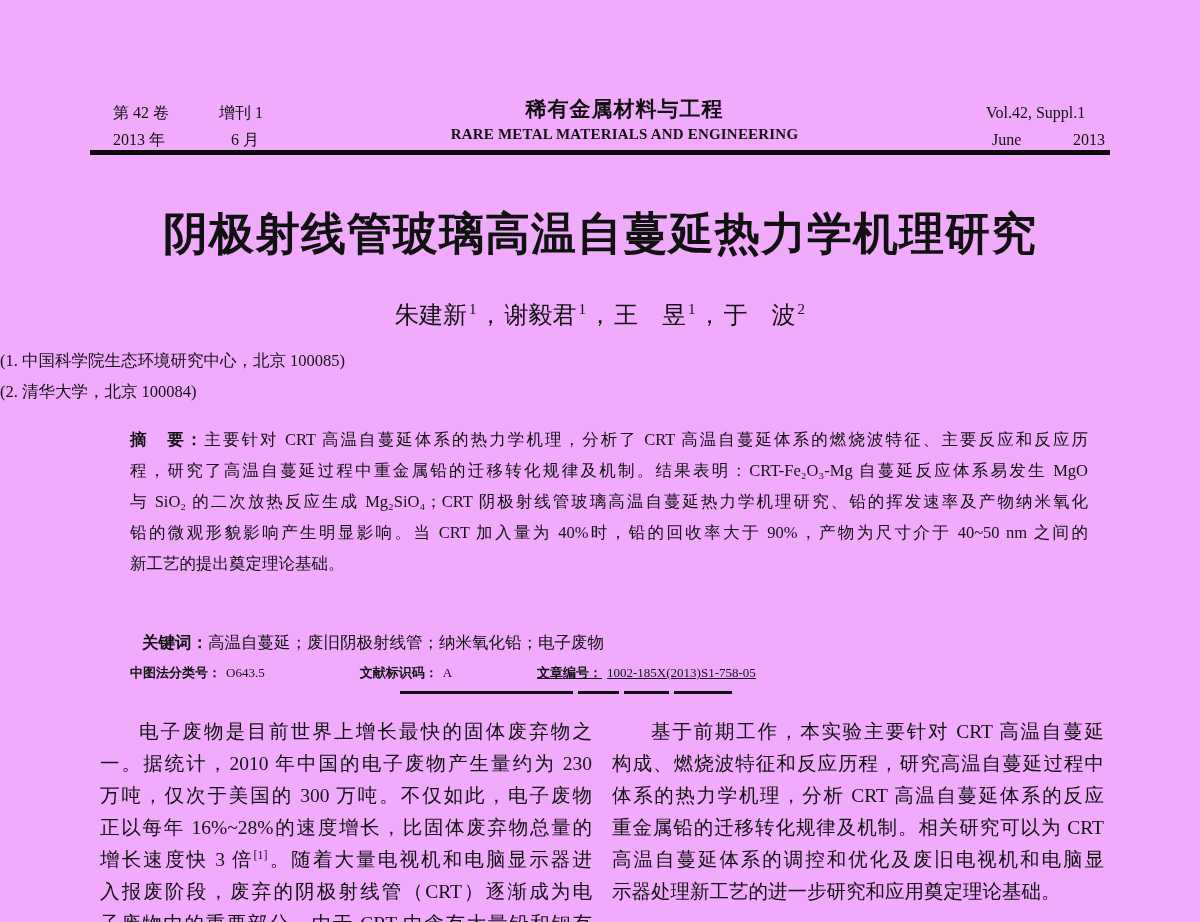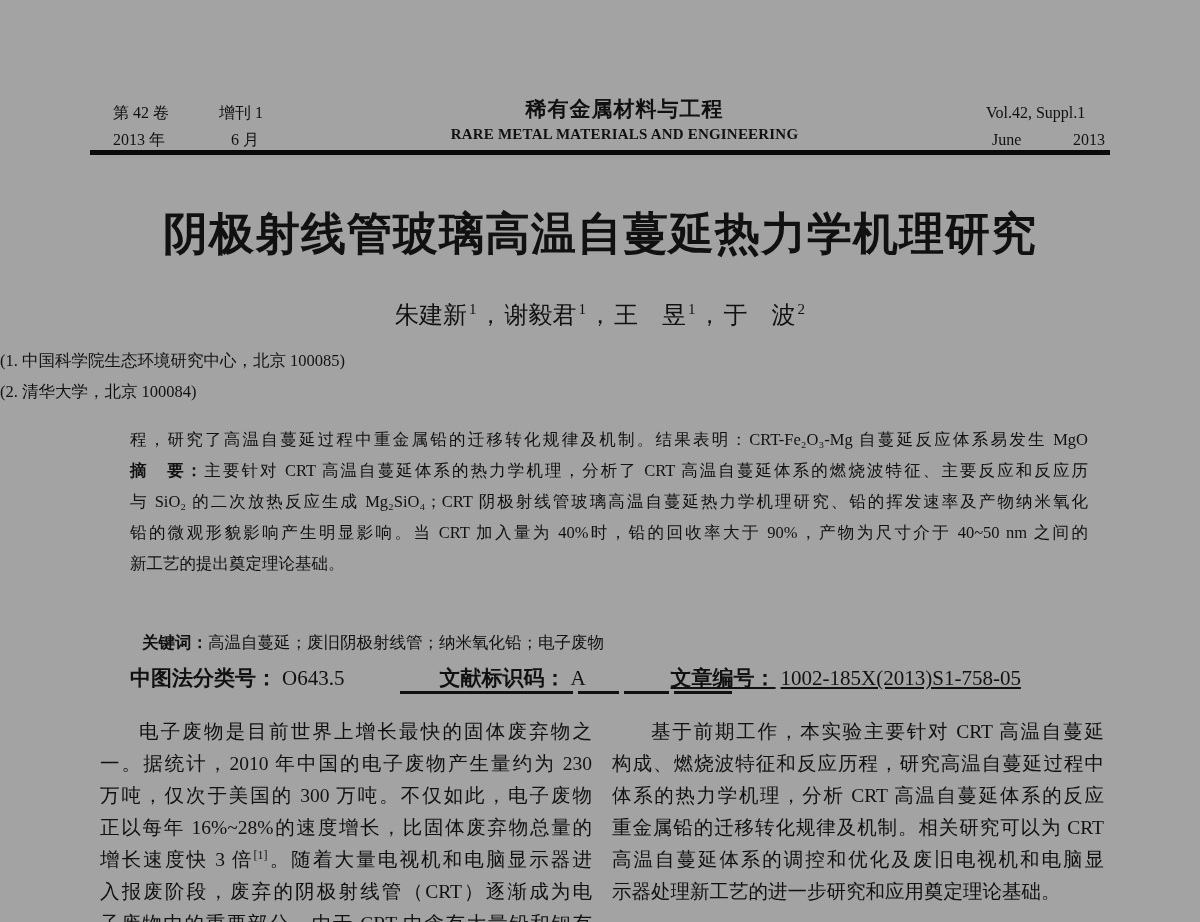--- a/index.html
+++ b/index.html
@@ -1,20 +1,20 @@
 <!DOCTYPE html>
 <html><head>
 <meta charset="utf-8">
 <style>
   html,body{margin:0;padding:0;background:#e8e8e8;}
   .page{
     position:relative;
     width:1200px;height:922px;
     margin:0 auto;
-    background:#a3a3a3;
+    background:#f0abfc;
     color:#111;
     font-family:"Liberation Serif","DejaVu Serif",serif;
     overflow:hidden;
   }
   
   .jheader{
     position:absolute;top:99px;left:113px;right:92px;
     display:flex;justify-content:space-between;align-items:flex-start;
     font-size:16px;line-height:27px;
   }
@@ -36,21 +36,21 @@
   .authors sup{font-size:15px;vertical-align:super;line-height:0;margin-left:2px;}
   .authors .sep{margin:0 2px;}
   .affil{position:absolute;left:0;width:100%;text-align:left;font-size:16.5px;}
   .affil1{top:350px;}
   .affil2{top:381px;}
   
   .abstract{position:absolute;top:424px;left:130px;width:958px;font-size:16.5px;line-height:31px;}
   .jl{text-align:justify;text-align-last:justify;}
   .lbl{font-weight:bold;}
   .kw{position:absolute;top:632px;left:142px;width:958px;font-size:16.5px;}
-  .cls{position:absolute;top:664px;left:130px;width:958px;font-size:21px;display:flex;white-space:nowrap;text-align:center;}
+  .cls{position:absolute;top:664px;left:130px;width:958px;font-size:13px;display:flex;white-space:nowrap;text-align:center;}
   .cls .i2{margin-left:95px;}
   .cls .i3{margin-left:85px;text-decoration:underline;}
   .cls .val{margin-left:5px;}
   .divider{
     position:absolute;top:691px;left:400px;width:332px;height:3px;
     background:linear-gradient(90deg,#111 0 52%,transparent 52% 53.5%,#111 53.5% 66%,transparent 66% 67.5%,#111 67.5% 81%,transparent 81% 82.5%,#111 82.5% 100%);
   }
   
   .columns{position:absolute;top:716px;left:100px;width:1004px;display:flex;gap:20px;}
   .col{width:492px;font-size:19.5px;line-height:32px;}
@@ -85,22 +85,22 @@
   <h1 class="title">阴极射线管玻璃高温自蔓延热力学机理研究</h1>
 
   <div class="authors">
     <span class="author"><span>朱建新</span><sup>1</sup><span class="sep">，</span></span><span class="author"><span>谢毅君</span><sup>1</sup><span class="sep">，</span></span><span class="author"><span>王　昱</span><sup>1</sup><span class="sep">，</span></span><span class="author"><span>于　波</span><sup>2</sup></span>
   </div>
 
   <div class="affil affil1">(1. 中国科学院生态环境研究中心，北京 100085)</div>
   <div class="affil affil2">(2. 清华大学，北京 100084)</div>
 
   <section class="abstract">
+    <div class="jl"><span class="lbl">摘　要：</span><span>主要针对 CRT 高温自蔓延体系的热力学机理，分析了 CRT 高温自蔓延体系的燃烧波特征、主要反应和反应历</span></div>
     <div class="jl">程，研究了高温自蔓延过程中重金属铅的迁移转化规律及机制。结果表明：CRT-Fe₂O₃-Mg 自蔓延反应体系易发生 MgO</div>
-    <div class="jl"><span class="lbl">摘　要：</span><span>主要针对 CRT 高温自蔓延体系的热力学机理，分析了 CRT 高温自蔓延体系的燃烧波特征、主要反应和反应历</span></div>
     <div class="jl">与 SiO₂ 的二次放热反应生成 Mg₂SiO₄；CRT 阴极射线管玻璃高温自蔓延热力学机理研究、铅的挥发速率及产物纳米氧化</div>
     <div class="jl">铅的微观形貌影响产生明显影响。当 CRT 加入量为 40%时，铅的回收率大于 90%，产物为尺寸介于 40~50 nm 之间的</div>
     <div>新工艺的提出奠定理论基础。</div>
   </section>
 
   <div class="kw">
     <span class="lbl">关键词：</span><span>高温自蔓延；废旧阴极射线管；纳米氧化铅；电子废物</span>
   </div>
 
   <div class="cls">

